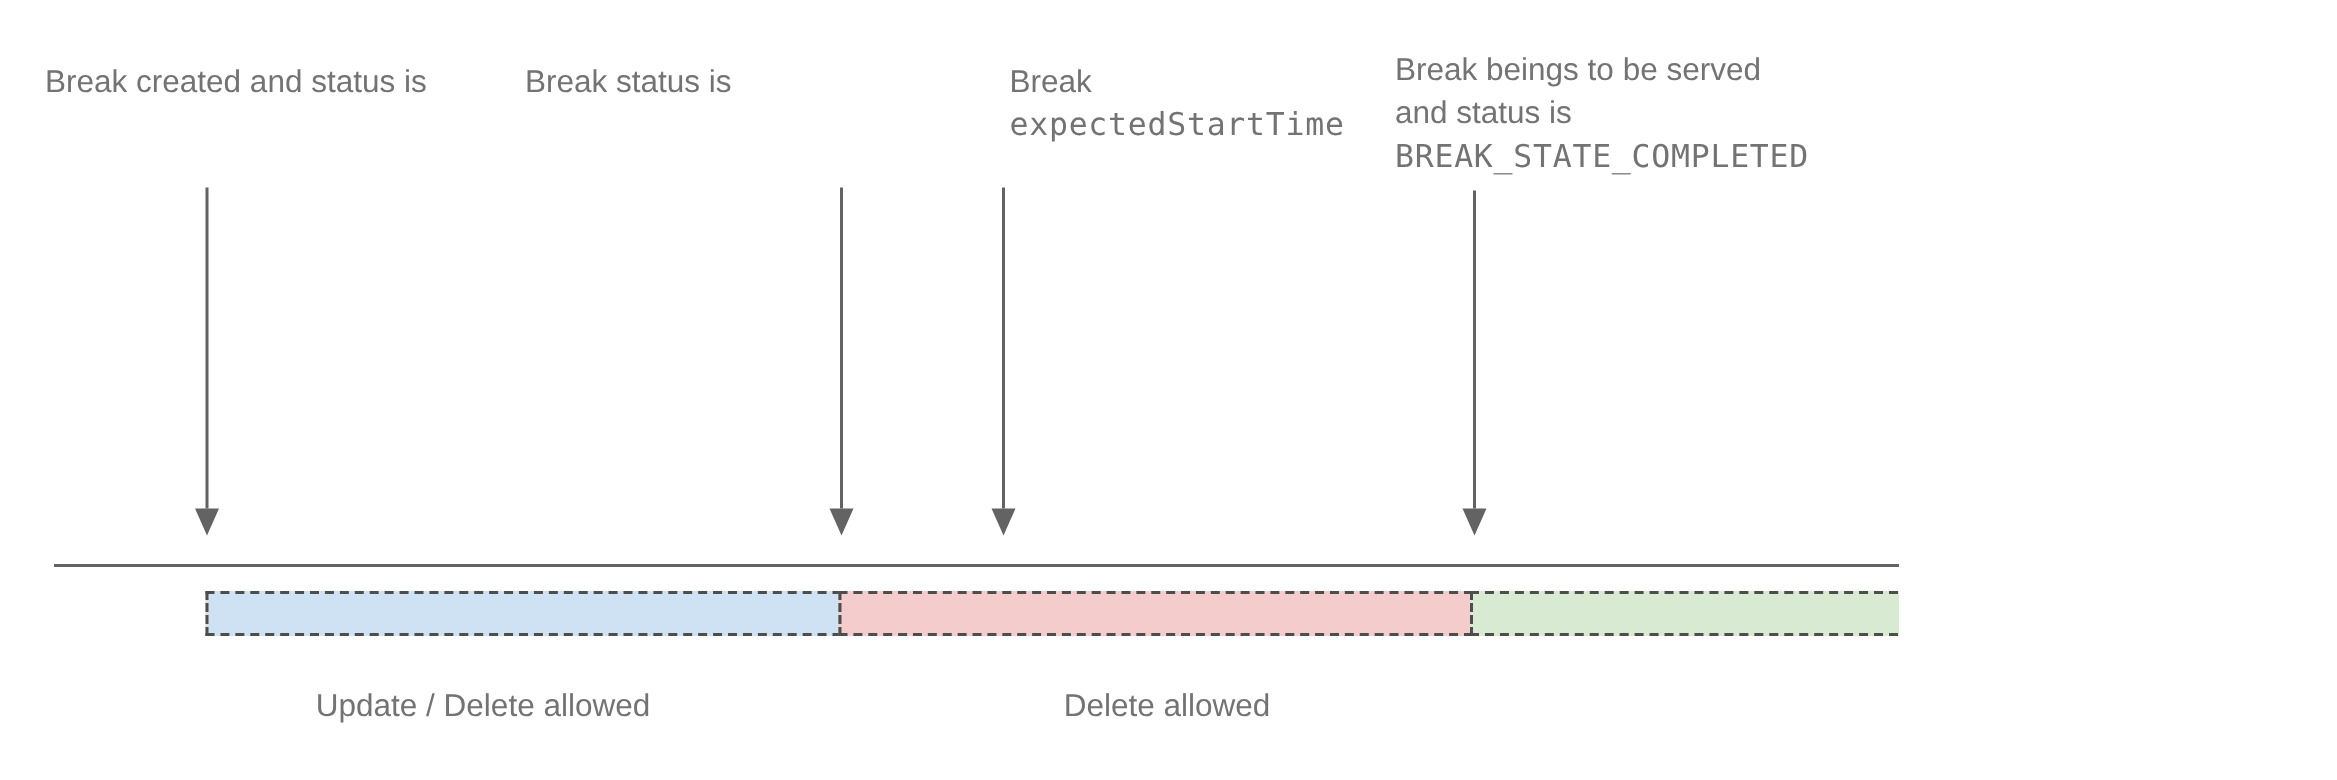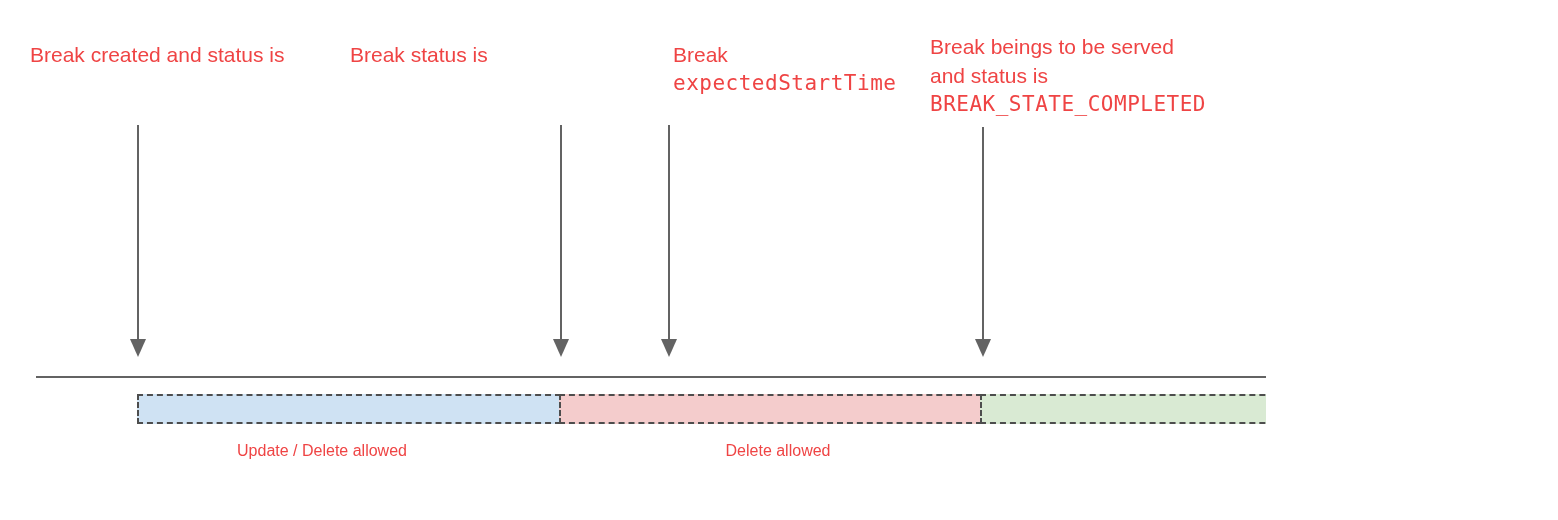--- a/index.html
+++ b/index.html
@@ -1,21 +1,21 @@
 <!DOCTYPE html>
 <html><head>
 <meta charset="utf-8">
 <style>
   html,body{margin:0;padding:0;background:#ffffff;}
   .canvas{
     position:relative;
     width:1266px;height:520px;
     background:#ffffff;
     font-family:"Liberation Sans", sans-serif;
-    color:#ef4444;
+    color:#737373;
     overflow:hidden;
   }
   .annotation{
     position:absolute;
     font-size:21px;
     line-height:29px;
     white-space:nowrap;
   }
   .annotation .mono{
     font-family:"DejaVu Sans Mono", monospace;
@@ -54,23 +54,23 @@
   .segment{
     box-sizing:border-box;
     height:30px;
     border:2px dashed #4d4d4d;
   }
   .segment + .segment{margin-left:-2px;}
   .seg-blue{width:424px;}
   .seg-red{width:423px;}
   .seg-green{width:425px;}
   .seg-label{
-    position:absolute;top:438px;
+    position:absolute;top:458px;
     transform:translateX(-50%);
-    font-size:16px;line-height:26px;
+    font-size:21px;line-height:26px;
     white-space:nowrap;
   }
 </style>
 </head>
 <body>
 
 <div class="canvas">
 
   <div class="annotation" style="left:30px;top:40px;">
     <div>Break created and status is</div>

